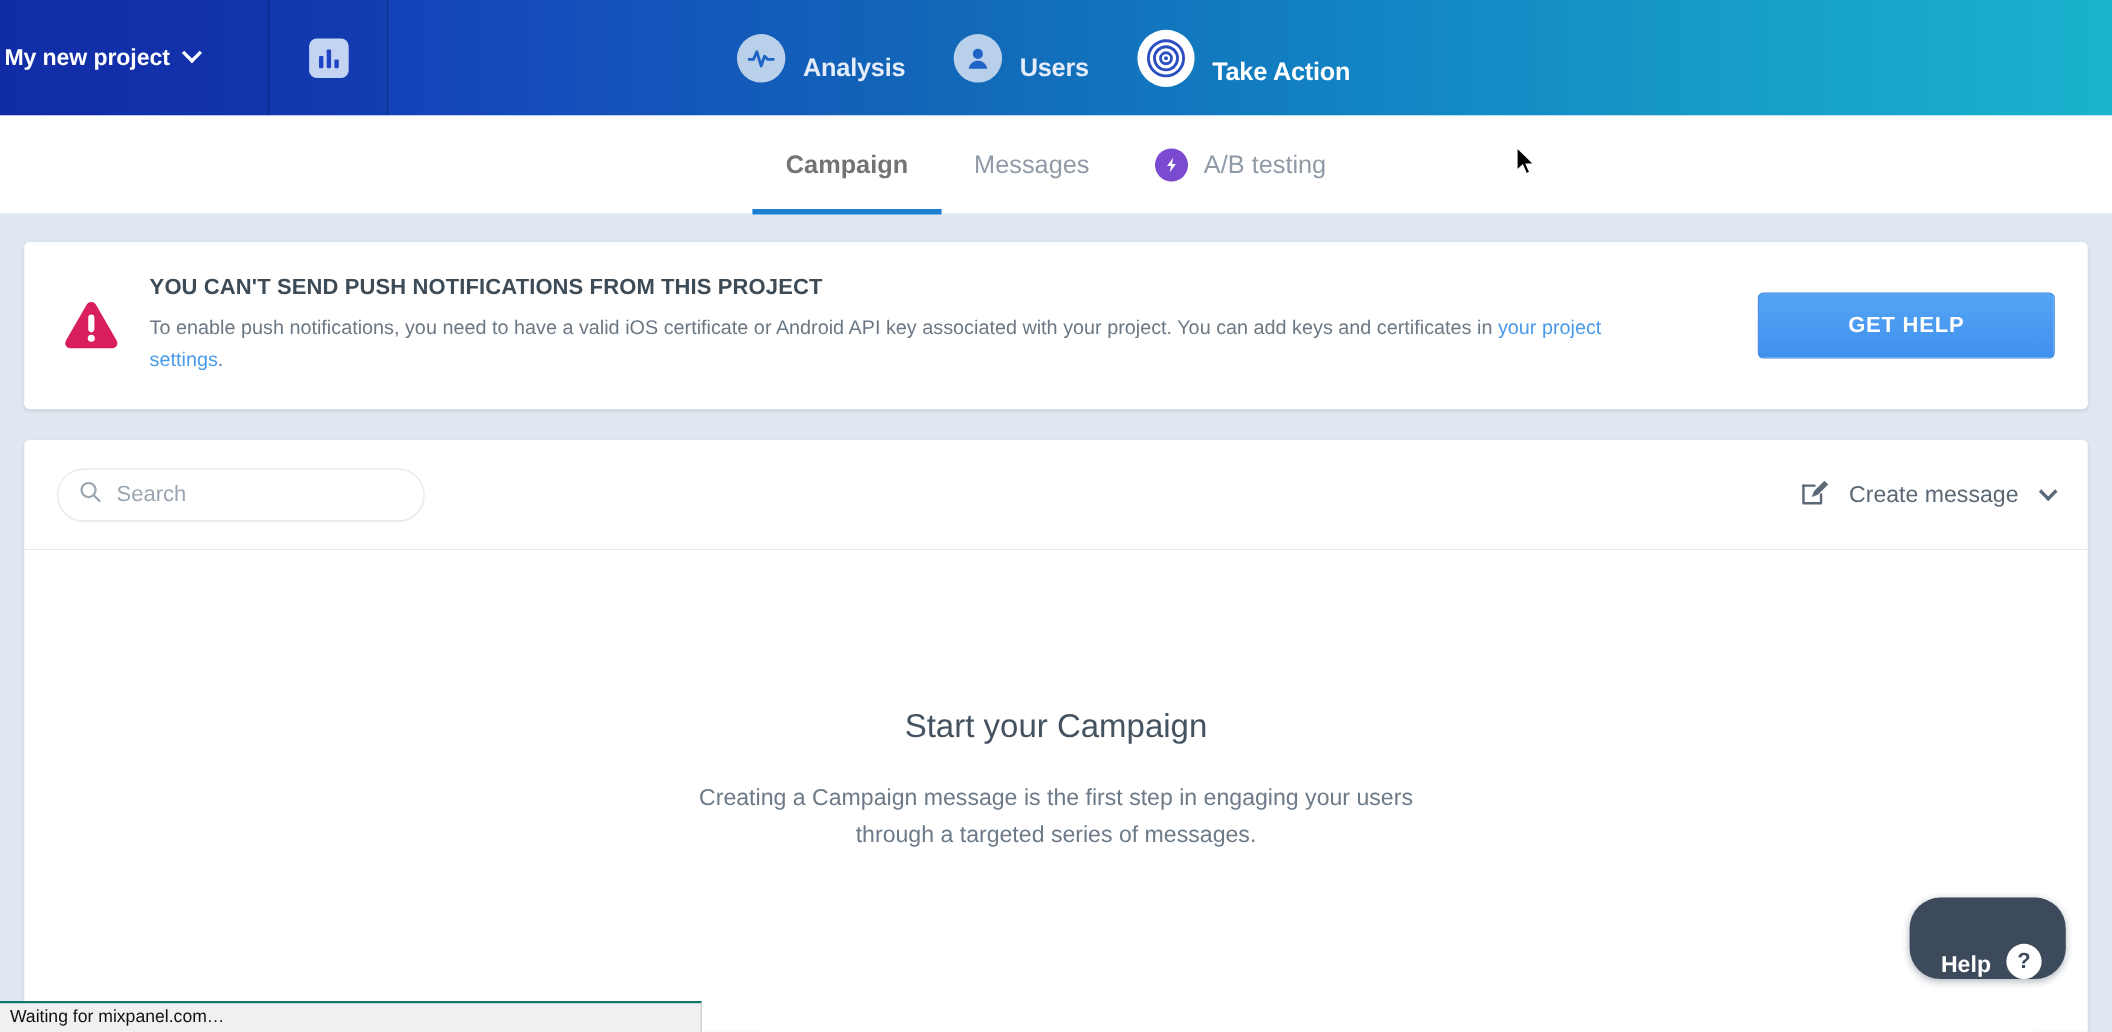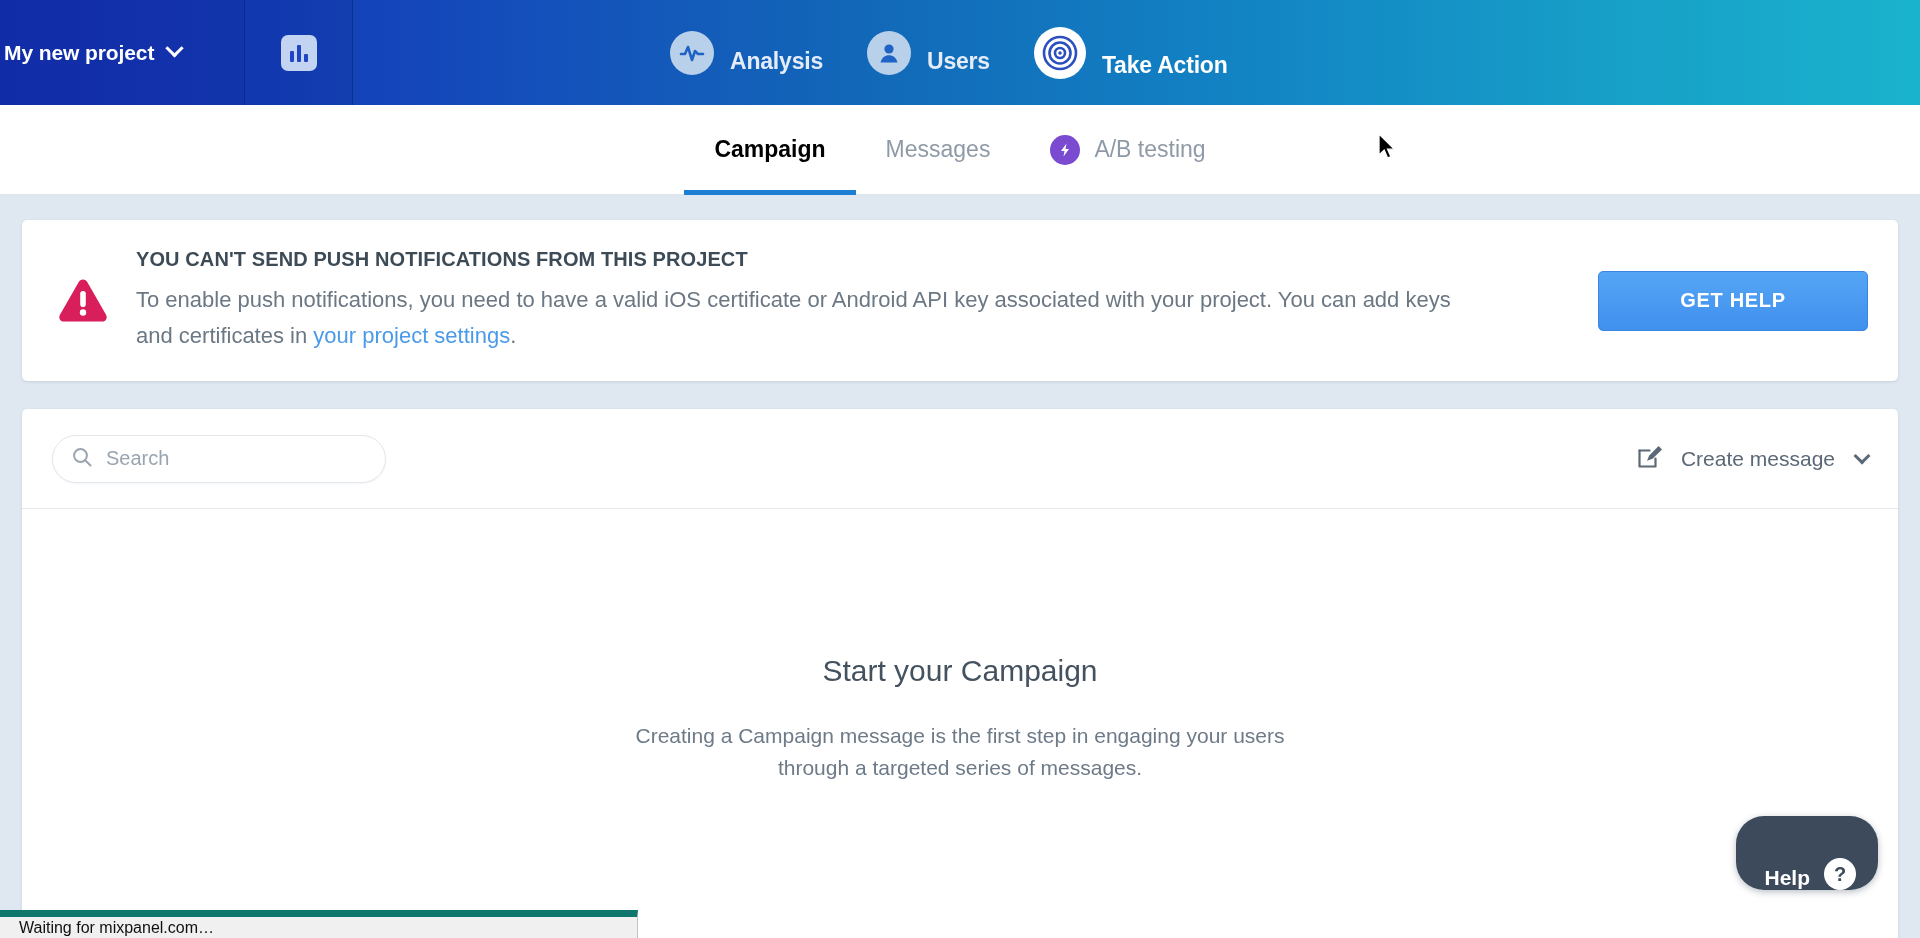--- a/index.html
+++ b/index.html
@@ -89,21 +89,21 @@
     border-bottom: 1px solid #dde4ea;
     display: flex; align-items: center; justify-content: center;
     gap: 0; position: relative;
   }
   .tab {
     position: relative; height: 90px;
     display: flex; align-items: center; justify-content: center;
     gap: 14px; padding: 0 30px; cursor: pointer;
     font-size: 23px; color: #8f9aa6;
   }
-  .tab.active { color: #000000; font-weight: bold; }
+  .tab.active { color: #737373; font-weight: bold; }
   .tab.active::after {
     content:""; position:absolute; left: 0; right: 0; bottom: 0;
     height: 5px; background: #1d7fd4;
   }
   .ab-dot {
     width: 30px; height: 30px; border-radius: 50%;
     background: #7a4ad1; display:flex; align-items:center; justify-content:center;
   }
 
   
@@ -114,21 +114,21 @@
   }
 
   
   .alert { display: flex; align-items: center; padding: 28px 30px; min-height: 152px; }
   .alert-ico { width: 62px; flex: 0 0 62px; display:flex; justify-content:center; }
   .alert-body { flex: 1 1 auto; padding-left: 22px; }
   .alert-title {
     font-size: 20px; font-weight: bold; color: #3d4b57;
     letter-spacing: 0.1px; margin-bottom: 11px;
   }
-  .alert-text { font-size: 22px; color: #6b7884; line-height: 1.62; max-width: 1340px; }
+  .alert-text { font-size: 18px; color: #6b7884; line-height: 1.62; max-width: 1340px; }
   .alert-text a { color: #4a9ae8; text-decoration: none; }
   .btn-help {
     flex: 0 0 auto; width: 270px; height: 60px; border-radius: 5px;
     background: linear-gradient(180deg,#55a5f5 0%,#4090ee 100%);
     border: 1px solid #3a87e0;
     color: #ffffff; font-size: 20px; font-weight: bold; letter-spacing: 0.7px;
     display:flex; align-items:center; justify-content:center; cursor: pointer;
   }
 
   
@@ -177,22 +177,22 @@
   .qmark {
     width: 32px; height: 32px; border-radius: 50%; background: #ffffff;
     color: #3d4a5c; font-size: 20px; font-weight: bold;
     display:flex; align-items:center; justify-content:center;
   }
 
   
   .statusbar {
     position: absolute; left: 0; bottom: 0;
     width: 638px; height: 28px;
-    background: #f0f0f0; border-top: 7px solid #0f766e; border-right: 1px solid #c4c4c4;
-    display:flex; align-items:center; padding-left: 19px;
+    background: #f0f0f0; border-top: 2px solid #0f766e; border-right: 1px solid #c4c4c4;
+    display:flex; align-items:center; padding-left: 9px;
     font-size: 16px; color: #101010;
   }
 
   .cursor { position: absolute; left: 1377px; top: 133px; width: 22px; height: 30px; pointer-events:none; }
 </style>
 </head>
 <body>
 
 <div class="topnav">
 

